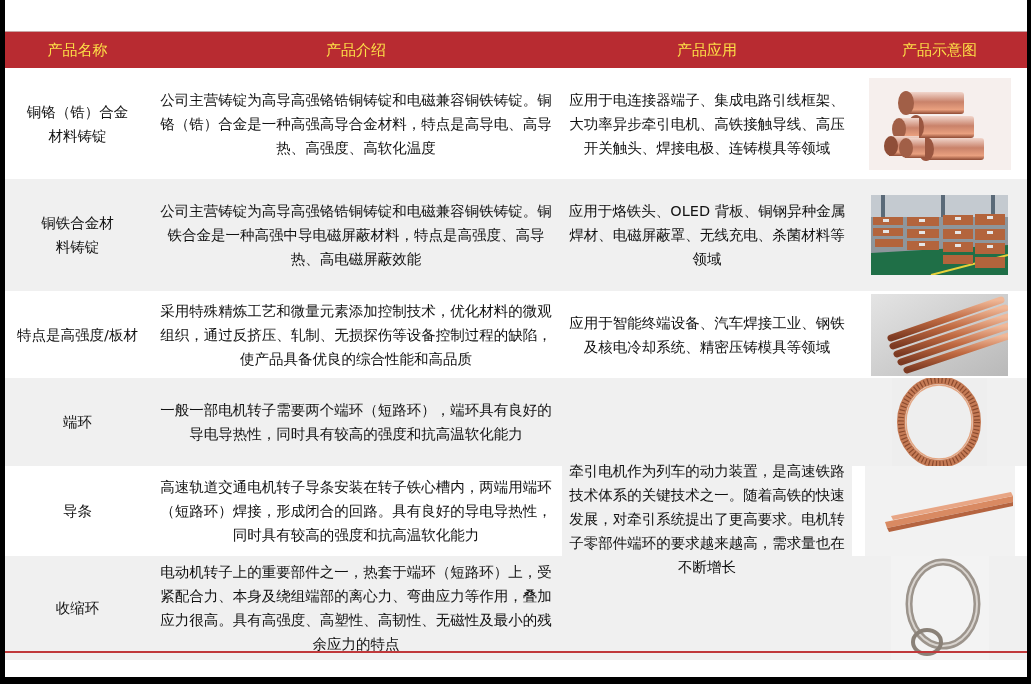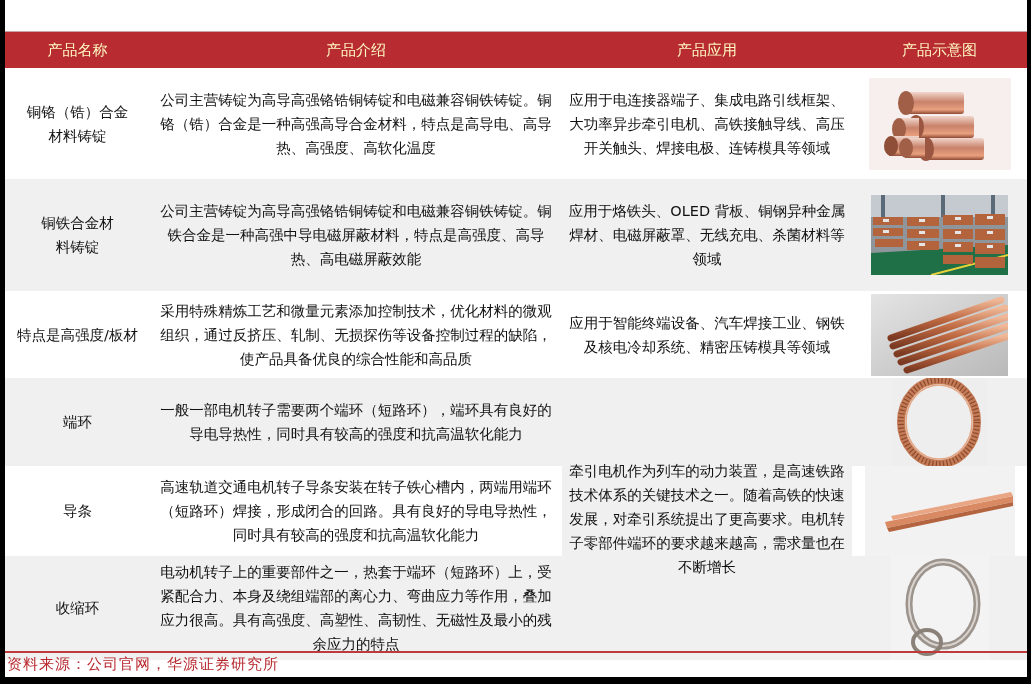--- a/index.html
+++ b/index.html
@@ -3,21 +3,21 @@
 <meta charset="utf-8">
 <style>
   html, body { margin:0; padding:0; }
   body { width:1031px; height:684px; background:#000; position:relative; overflow:hidden;
          font-family:"DejaVu Sans","Liberation Sans",sans-serif; }
   .page { position:absolute; left:5px; top:0; width:1022px; height:677px; background:#fff; }
   .title { position:absolute; left:2px; top:4px; height:26px; line-height:26px; font-size:19px;
            font-weight:bold; color:#b8292f; font-family:"DejaVu Serif","Liberation Serif",serif; letter-spacing:1px; }
   .title-rule { position:absolute; left:0; top:31px; width:1022px; height:1px; background:#c9a4a4; }
   table { position:absolute; left:0; top:32px; width:1022px; border-collapse:collapse; table-layout:fixed; }
-  th { background:#b82b31; color:#fef9c3; font-weight:normal; font-size:15px; height:36px; padding:0; text-align:center; }
+  th { background:#b82b31; color:#fde047; font-weight:normal; font-size:15px; height:36px; padding:0; text-align:center; }
   td { font-size:14.5px; color:#111; text-align:center; line-height:24px; padding:0 6px; vertical-align:middle; }
   tr.white td { background:#fff; }
   tr.grey td { background:#f0f0f0; }
   td.app-merged { background:#f0f0f0 !important;margin-top:20px; }
   td.img { padding:0; }
   .pic { margin:0 auto; position:relative; }
   .bottom-rule { position:absolute; left:0; top:651px; width:1022px; height:2px; background:#c0393b; }
   .source { position:absolute; left:2px; top:655px; font-size:15px; color:#b8292f; font-family:"DejaVu Serif","Liberation Serif",serif; letter-spacing:1px; }
 </style>
 </head>
@@ -197,14 +197,13 @@
               <ellipse cx="52" cy="48" rx="34" ry="42" fill="none" stroke="#d9d4cf" stroke-width="2"></ellipse>
               <ellipse cx="36" cy="86" rx="14" ry="12" fill="none" stroke="#8a8178" stroke-width="4"></ellipse>
             </svg>
           </div>
         </td>
       </tr>
     </tbody>
   </table>
 
   <div class="bottom-rule"></div>
-  <div class="source">资料来源：公司官网，华源证券研究所</div>
 </div>
 
 </body></html>

